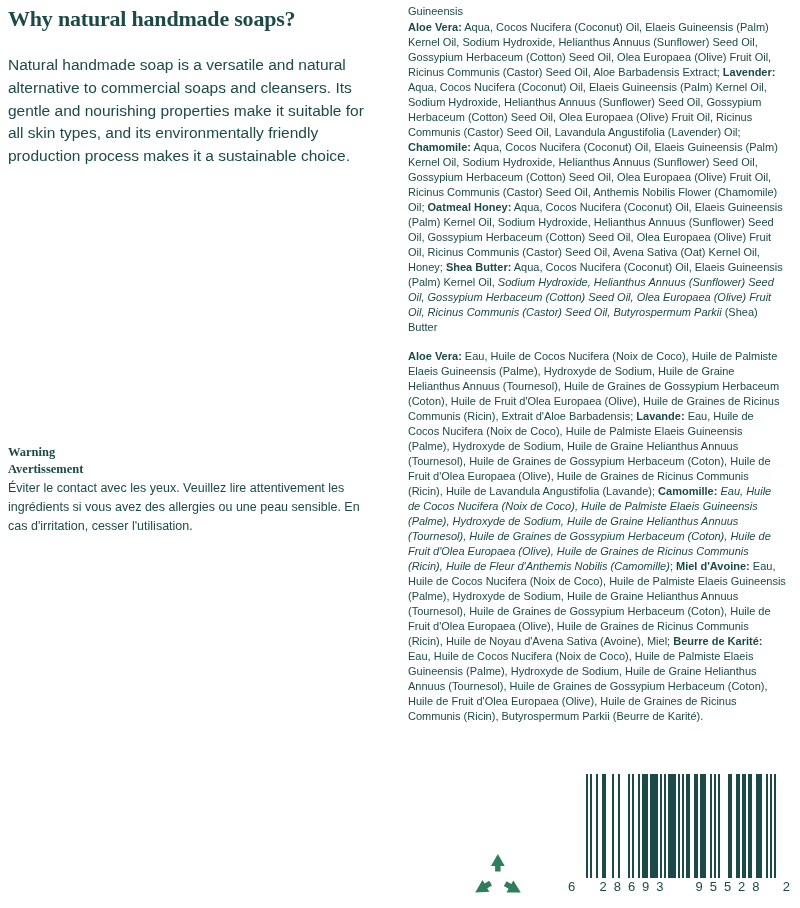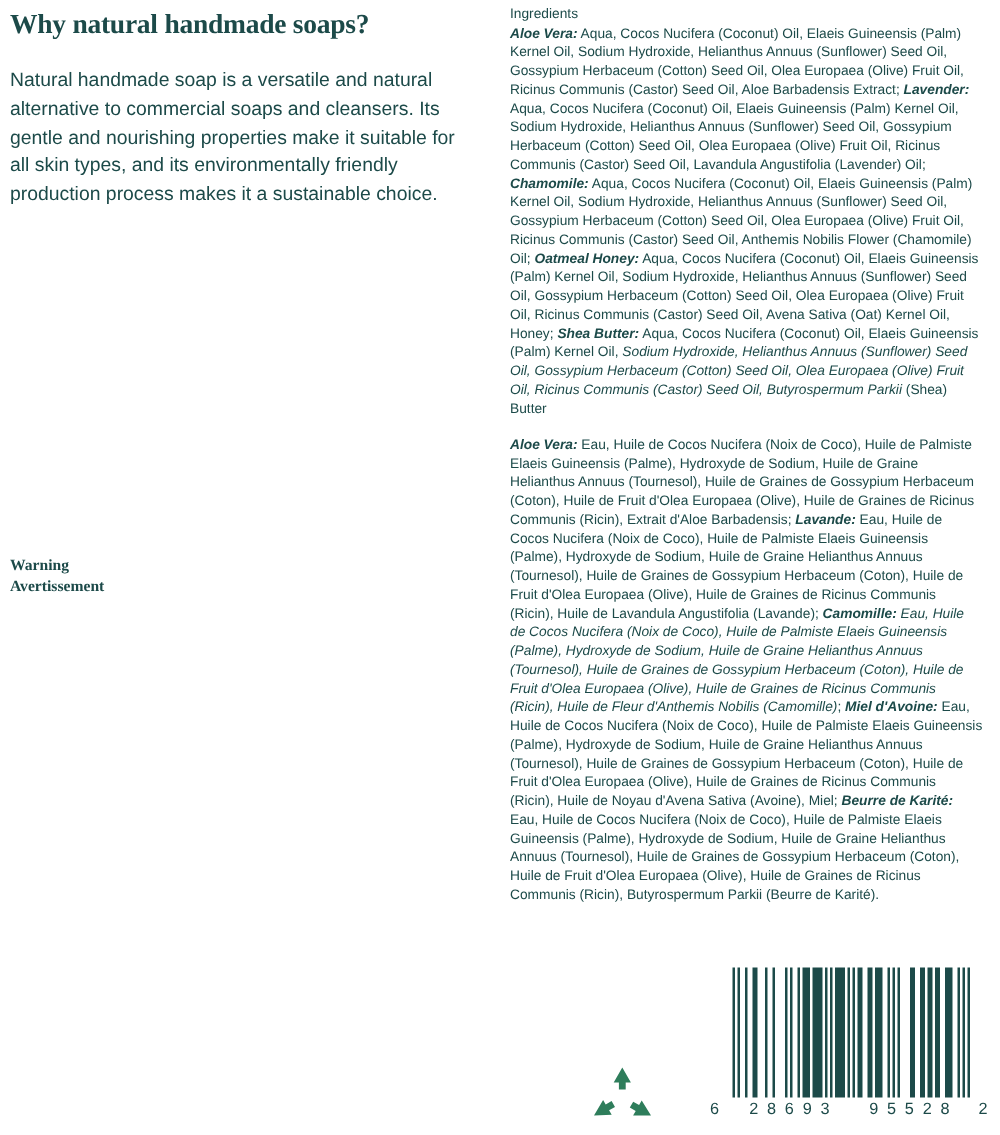--- a/index.html
+++ b/index.html
@@ -76,21 +76,21 @@
     margin: 0 0 1px 0;
     color: #1c4a49;
   }
   .ing-body {
     font-size: 11px;
     line-height: 1.365;
     color: #1c4a49;
     margin: 0;
     text-align: left;
   }
-  .ing-body b { font-weight: bold; font-style: italic; }
+  .ing-body b { font-weight: bold; }
   .ing-body i { font-style: italic; }
   .spacer-block { height: 14px; }
   
   .footer {
     position: absolute;
     left: 0;
     top: 770px;
     width: 800px;
     height: 138px;
   }
@@ -135,25 +135,26 @@
 
 <div class="page">
 
   <div class="left-col">
     <h1 class="headline">Why natural handmade soaps?</h1>
     <p class="intro">Natural handmade soap is a versatile and natural alternative to commercial soaps and cleansers. Its gentle and nourishing properties make it suitable for all skin types, and its environmentally friendly production process makes it a sustainable choice.</p>
 
     <div class="warning-block">
       <p class="warn-title">Warning</p>
       <p class="warn-title">Avertissement</p>
+      <p class="warn-body">Éviter le contact avec les yeux. Veuillez lire attentivement les ingrédients si vous avez des allergies ou une peau sensible. En cas d'irritation, cesser l'utilisation.</p>
     </div>
   </div>
 
   <div class="right-col">
-    <p class="ing-head">Ingredients</p>
+    <p class="ing-head">Guineensis</p>
     <p class="ing-body"><b>Aloe Vera:</b> Aqua, Cocos Nucifera (Coconut) Oil, Elaeis Guineensis (Palm) Kernel Oil, Sodium Hydroxide, Helianthus Annuus (Sunflower) Seed Oil, Gossypium Herbaceum (Cotton) Seed Oil, Olea Europaea (Olive) Fruit Oil, Ricinus Communis (Castor) Seed Oil, Aloe Barbadensis Extract; <b>Lavender:</b> Aqua, Cocos Nucifera (Coconut) Oil, Elaeis Guineensis (Palm) Kernel Oil, Sodium Hydroxide, Helianthus Annuus (Sunflower) Seed Oil, Gossypium Herbaceum (Cotton) Seed Oil, Olea Europaea (Olive) Fruit Oil, Ricinus Communis (Castor) Seed Oil, Lavandula Angustifolia (Lavender) Oil; <b>Chamomile:</b> Aqua, Cocos Nucifera (Coconut) Oil, Elaeis Guineensis (Palm) Kernel Oil, Sodium Hydroxide, Helianthus Annuus (Sunflower) Seed Oil, Gossypium Herbaceum (Cotton) Seed Oil, Olea Europaea (Olive) Fruit Oil, Ricinus Communis (Castor) Seed Oil, Anthemis Nobilis Flower (Chamomile) Oil; <b>Oatmeal Honey:</b> Aqua, Cocos Nucifera (Coconut) Oil, Elaeis Guineensis (Palm) Kernel Oil, Sodium Hydroxide, Helianthus Annuus (Sunflower) Seed Oil, Gossypium Herbaceum (Cotton) Seed Oil, Olea Europaea (Olive) Fruit Oil, Ricinus Communis (Castor) Seed Oil, Avena Sativa (Oat) Kernel Oil, Honey; <b>Shea Butter:</b> Aqua, Cocos Nucifera (Coconut) Oil, Elaeis Guineensis (Palm) Kernel Oil, <i>Sodium Hydroxide, Helianthus Annuus (Sunflower) Seed Oil, Gossypium Herbaceum (Cotton) Seed Oil, Olea Europaea (Olive) Fruit Oil, Ricinus Communis (Castor) Seed Oil, Butyrospermum Parkii</i> (Shea) Butter</p>
     <div class="spacer-block"></div>
     <p class="ing-body"><b>Aloe Vera:</b> Eau, Huile de Cocos Nucifera (Noix de Coco), Huile de Palmiste Elaeis Guineensis (Palme), Hydroxyde de Sodium, Huile de Graine Helianthus Annuus (Tournesol), Huile de Graines de Gossypium Herbaceum (Coton), Huile de Fruit d'Olea Europaea (Olive), Huile de Graines de Ricinus Communis (Ricin), Extrait d'Aloe Barbadensis; <b>Lavande:</b> Eau, Huile de Cocos Nucifera (Noix de Coco), Huile de Palmiste Elaeis Guineensis (Palme), Hydroxyde de Sodium, Huile de Graine Helianthus Annuus (Tournesol), Huile de Graines de Gossypium Herbaceum (Coton), Huile de Fruit d'Olea Europaea (Olive), Huile de Graines de Ricinus Communis (Ricin), Huile de Lavandula Angustifolia (Lavande); <b>Camomille:</b> <i>Eau, Huile de Cocos Nucifera (Noix de Coco), Huile de Palmiste Elaeis Guineensis (Palme), Hydroxyde de Sodium, Huile de Graine Helianthus Annuus (Tournesol), Huile de Graines de Gossypium Herbaceum (Coton), Huile de Fruit d'Olea Europaea (Olive), Huile de Graines de Ricinus Communis (Ricin), Huile de Fleur d'Anthemis Nobilis (Camomille)</i>; <b>Miel d'Avoine:</b> Eau, Huile de Cocos Nucifera (Noix de Coco), Huile de Palmiste Elaeis Guineensis (Palme), Hydroxyde de Sodium, Huile de Graine Helianthus Annuus (Tournesol), Huile de Graines de Gossypium Herbaceum (Coton), Huile de Fruit d'Olea Europaea (Olive), Huile de Graines de Ricinus Communis (Ricin), Huile de Noyau d'Avena Sativa (Avoine), Miel; <b>Beurre de Karité:</b> Eau, Huile de Cocos Nucifera (Noix de Coco), Huile de Palmiste Elaeis Guineensis (Palme), Hydroxyde de Sodium, Huile de Graine Helianthus Annuus (Tournesol), Huile de Graines de Gossypium Herbaceum (Coton), Huile de Fruit d'Olea Europaea (Olive), Huile de Graines de Ricinus Communis (Ricin), Butyrospermum Parkii (Beurre de Karité).</p>
   </div>
 
   <div class="footer">
     <div class="recycle">
       <svg viewBox="0 0 64 60" width="52" height="48" aria-hidden="true">
         <g fill="#2e7d5b">
           <path d="M31.8 2.5 L40.4 17.6 L35.2 17.6 L35.2 24.4 L28.4 24.4 L28.4 17.6 L23.2 17.6 Z"></path>

